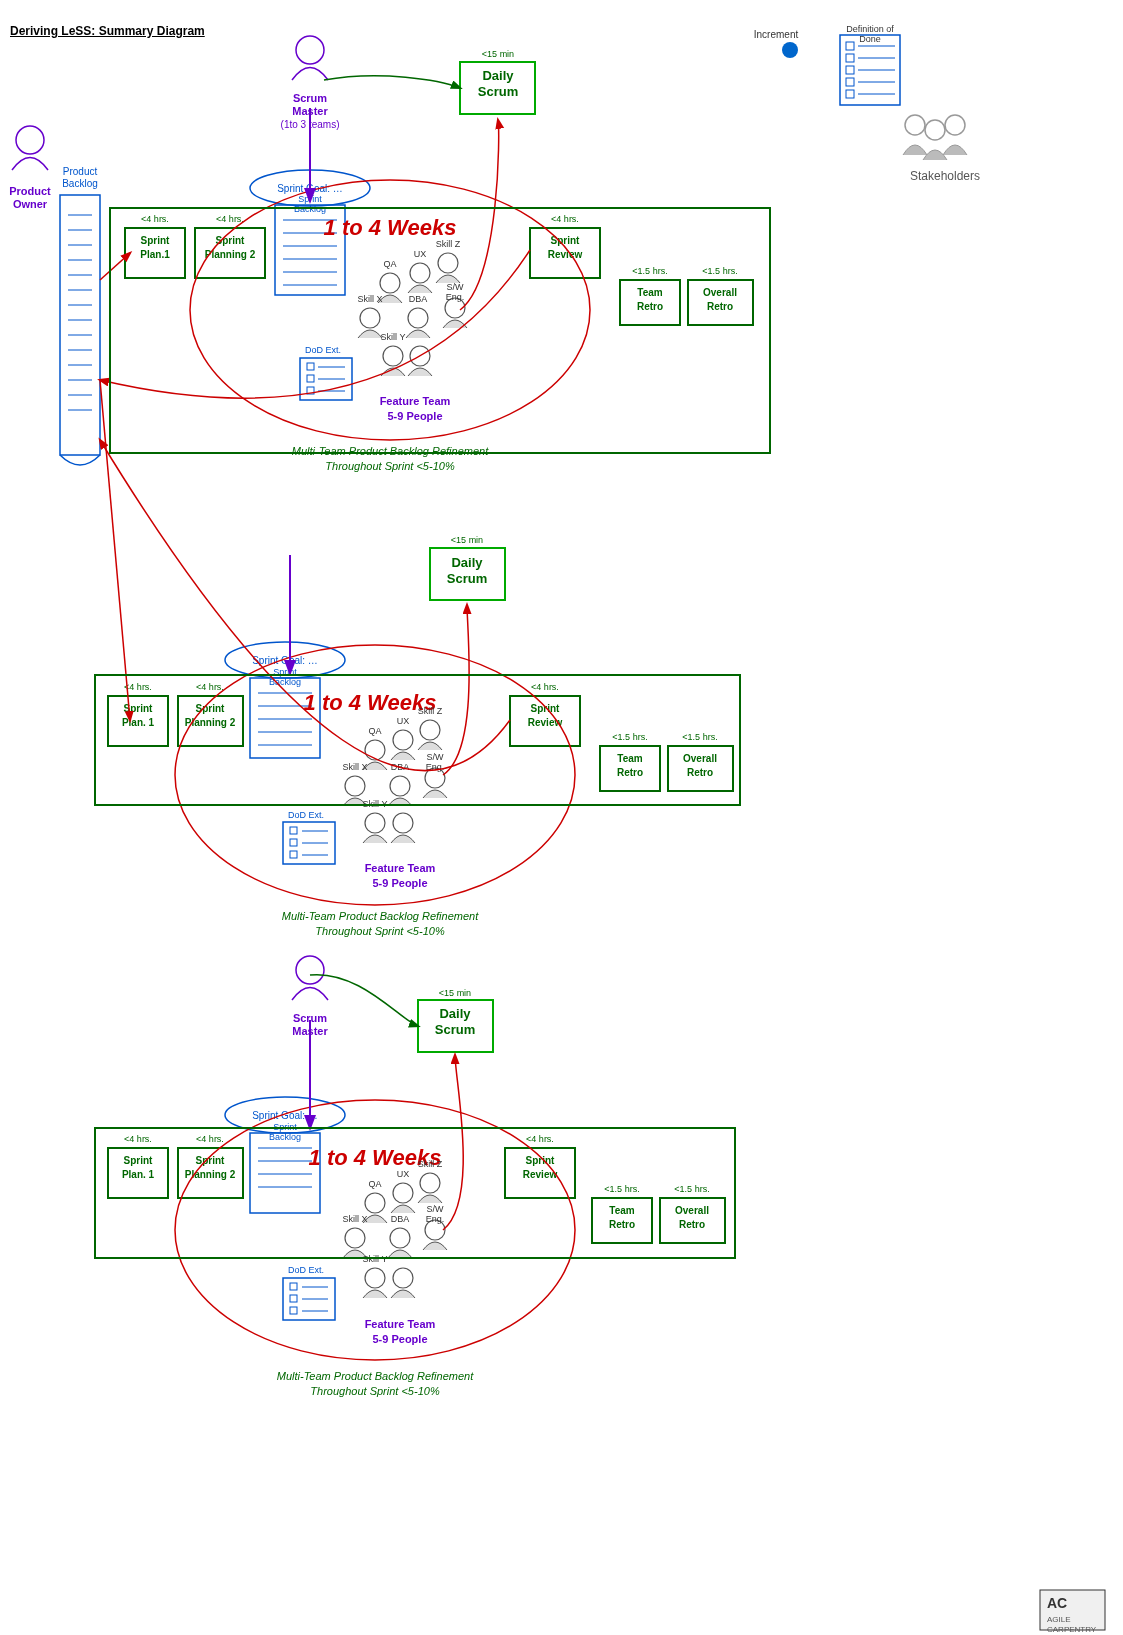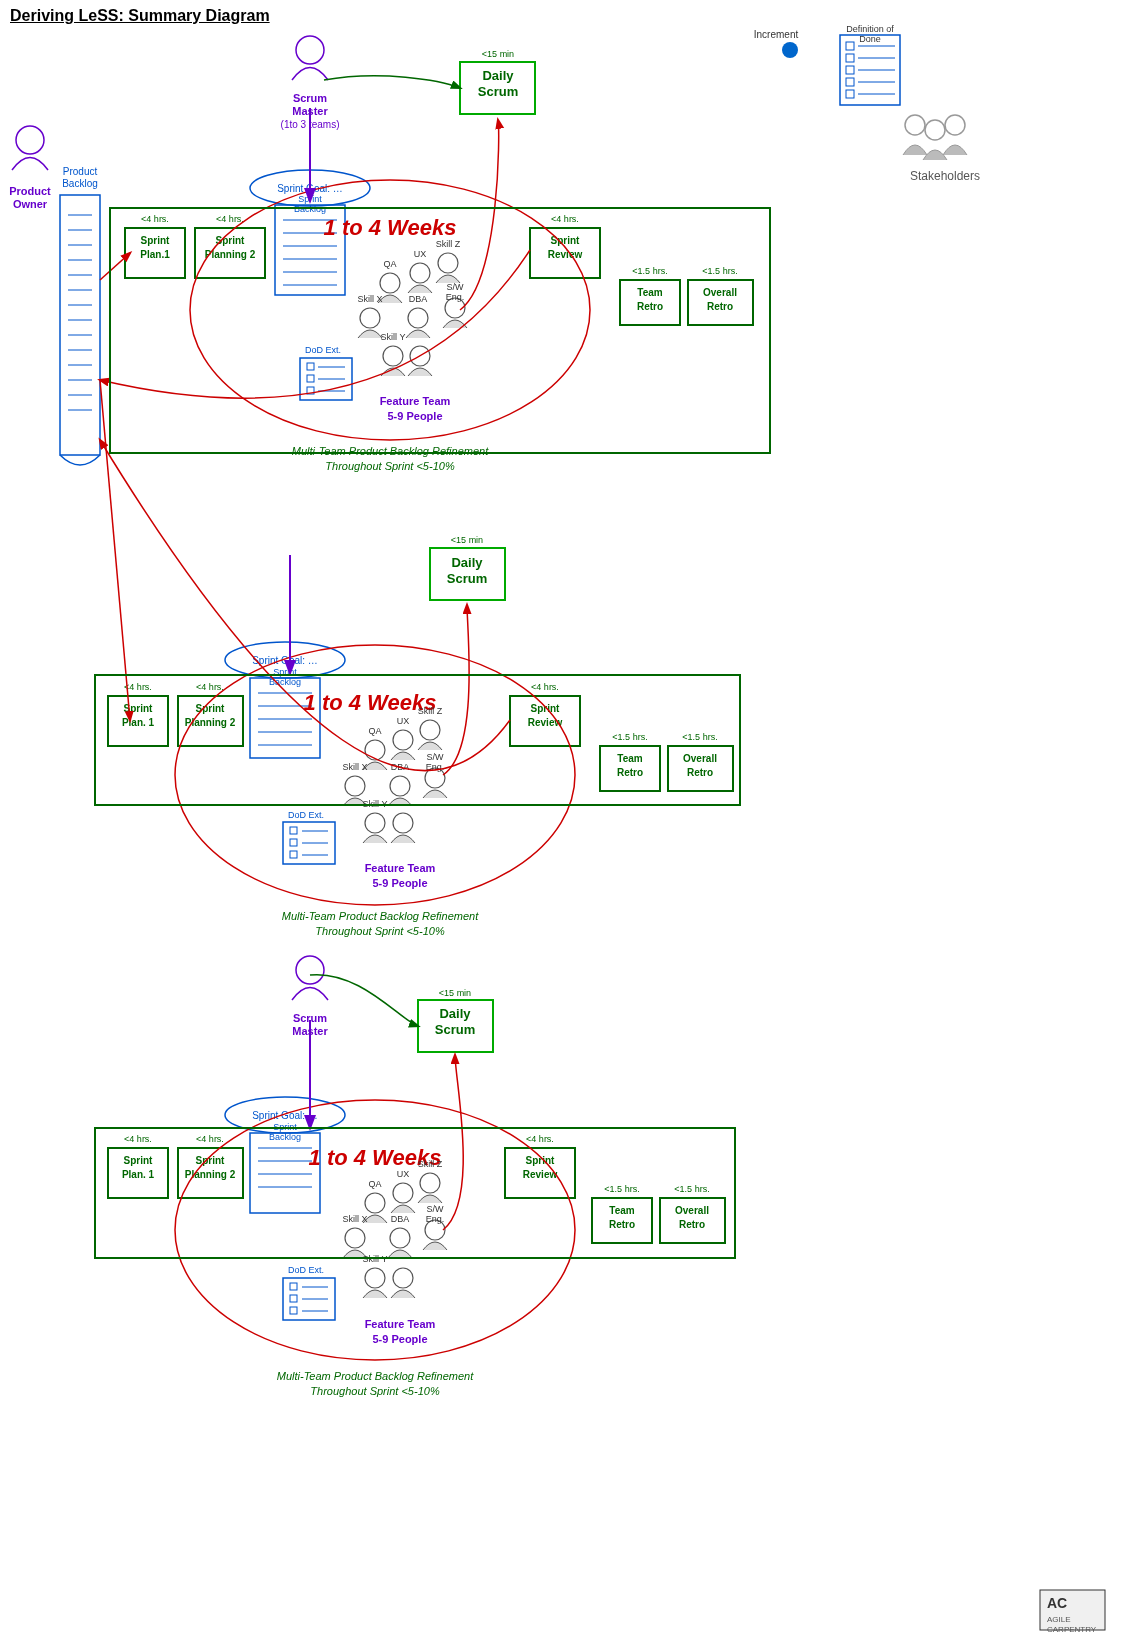--- a/index.html
+++ b/index.html
@@ -6,23 +6,23 @@
     body {
       background: #fff;
       font-family: Arial, sans-serif;
       width: 1123px;
       min-height: 1635px;
       position: relative;
       overflow: hidden;
     }
     .page-title {
       position: absolute;
-      top: 7px;
+      top: 24px;
       left: 10px;
-      font-size: 16px;
+      font-size: 12px;
       font-weight: bold;
       text-decoration: underline;
       color: #000;
     }
     
     .main-svg {
       position: absolute;
       top: 0; left: 0;
       width: 1123px;
       height: 1635px;

